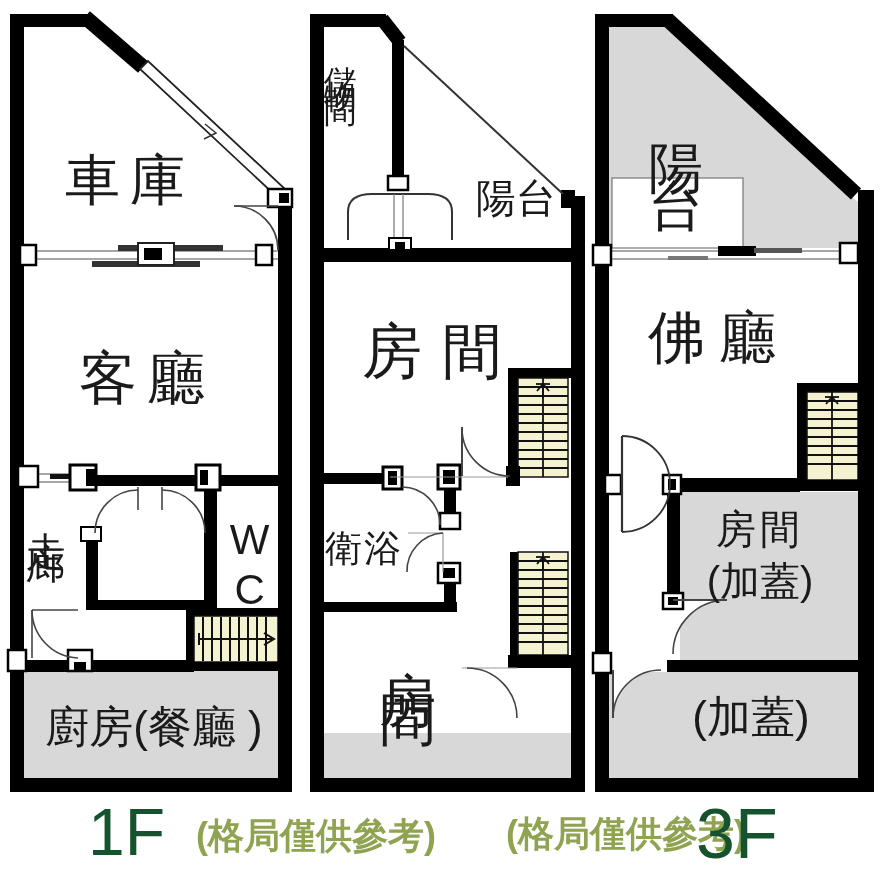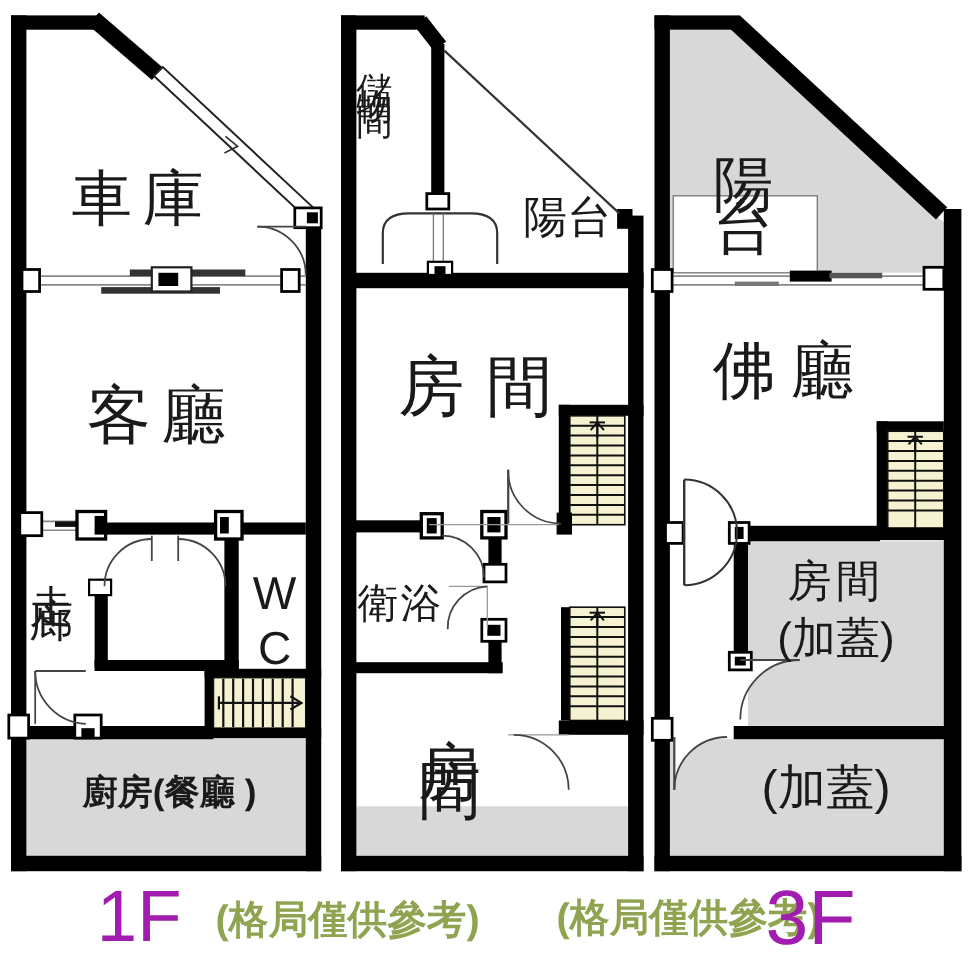--- a/index.html
+++ b/index.html
@@ -4,21 +4,21 @@
 <style>
   html,body{margin:0;padding:0;background:#ffffff;}
   #stage{
     position:relative;width:889px;height:874px;background:#ffffff;overflow:hidden;
     font-family:"Liberation Sans","DejaVu Sans",sans-serif;color:#1a1a1a;
   }
   #plan-svg{position:absolute;left:0;top:0;}
   .lbl{position:absolute;line-height:1.05;white-space:nowrap;color:#1a1a1a;}
   .ctr{text-align:center;}
   .v{writing-mode:vertical-rl;text-orientation:upright;line-height:1.1;}
-  .cap{position:absolute;font-weight:400;color:#a21caf;}
+  .cap{position:absolute;font-weight:400;color:#14532d;}
   .note{position:absolute;font-weight:700;margin-left:38px;}
 </style>
 </head>
 <body>
 
 <div id="stage">
 
 <svg id="plan-svg" width="889" height="874" viewBox="0 0 889 874">
 
   <g>
@@ -293,21 +293,21 @@
       <line x1="613" y1="670" x2="613" y2="718" stroke-width="2"></line>
       <path d="M613,718 A48,48 0 0 1 661,670"></path>
     </g>
   </g>
 </svg>
 
   <div class="lbl ctr" style="left:62px;top:152px;width:136px;font-size:55px;letter-spacing:10px;">車庫</div>
   <div class="lbl ctr" style="left:76px;top:348px;width:142px;font-size:58px;letter-spacing:10px;">客廳</div>
   <div class="lbl v" style="left:24px;top:500px;font-size:40px;letter-spacing:10px;">走廊</div>
   <div class="lbl v" style="left:226px;top:516px;font-size:42px;letter-spacing:3px;">WC</div>
-  <div class="lbl ctr" style="left:26px;top:704px;width:256px;font-size:32px;font-weight:bold;">廚房(餐廳 )</div>
+  <div class="lbl ctr" style="left:26px;top:704px;width:256px;font-size:44px;">廚房(餐廳 )</div>
 
   <div class="lbl v" style="left:322px;top:40px;font-size:33px;letter-spacing:15px;">儲物間</div>
   <div class="lbl ctr" style="left:474px;top:177px;width:84px;font-size:40px;">陽台</div>
   <div class="lbl ctr" style="left:356px;top:320px;width:172px;font-size:60px;letter-spacing:20px;">房間</div>
   <div class="lbl ctr" style="left:324px;top:530px;width:80px;font-size:37px;letter-spacing:2px;">衛浴</div>
   <div class="lbl v" style="left:377px;top:624px;font-size:57px;letter-spacing:25px;">房間</div>
 
   <div class="lbl v" style="left:646px;top:101px;font-size:55px;letter-spacing:33px;">陽台</div>
   <div class="lbl ctr" style="left:644px;top:308px;width:146px;font-size:57px;letter-spacing:14px;text-align:right;">佛廳</div>
   <div class="lbl ctr" style="left:712px;top:508px;width:96px;font-size:40px;letter-spacing:4px;">房間</div>

